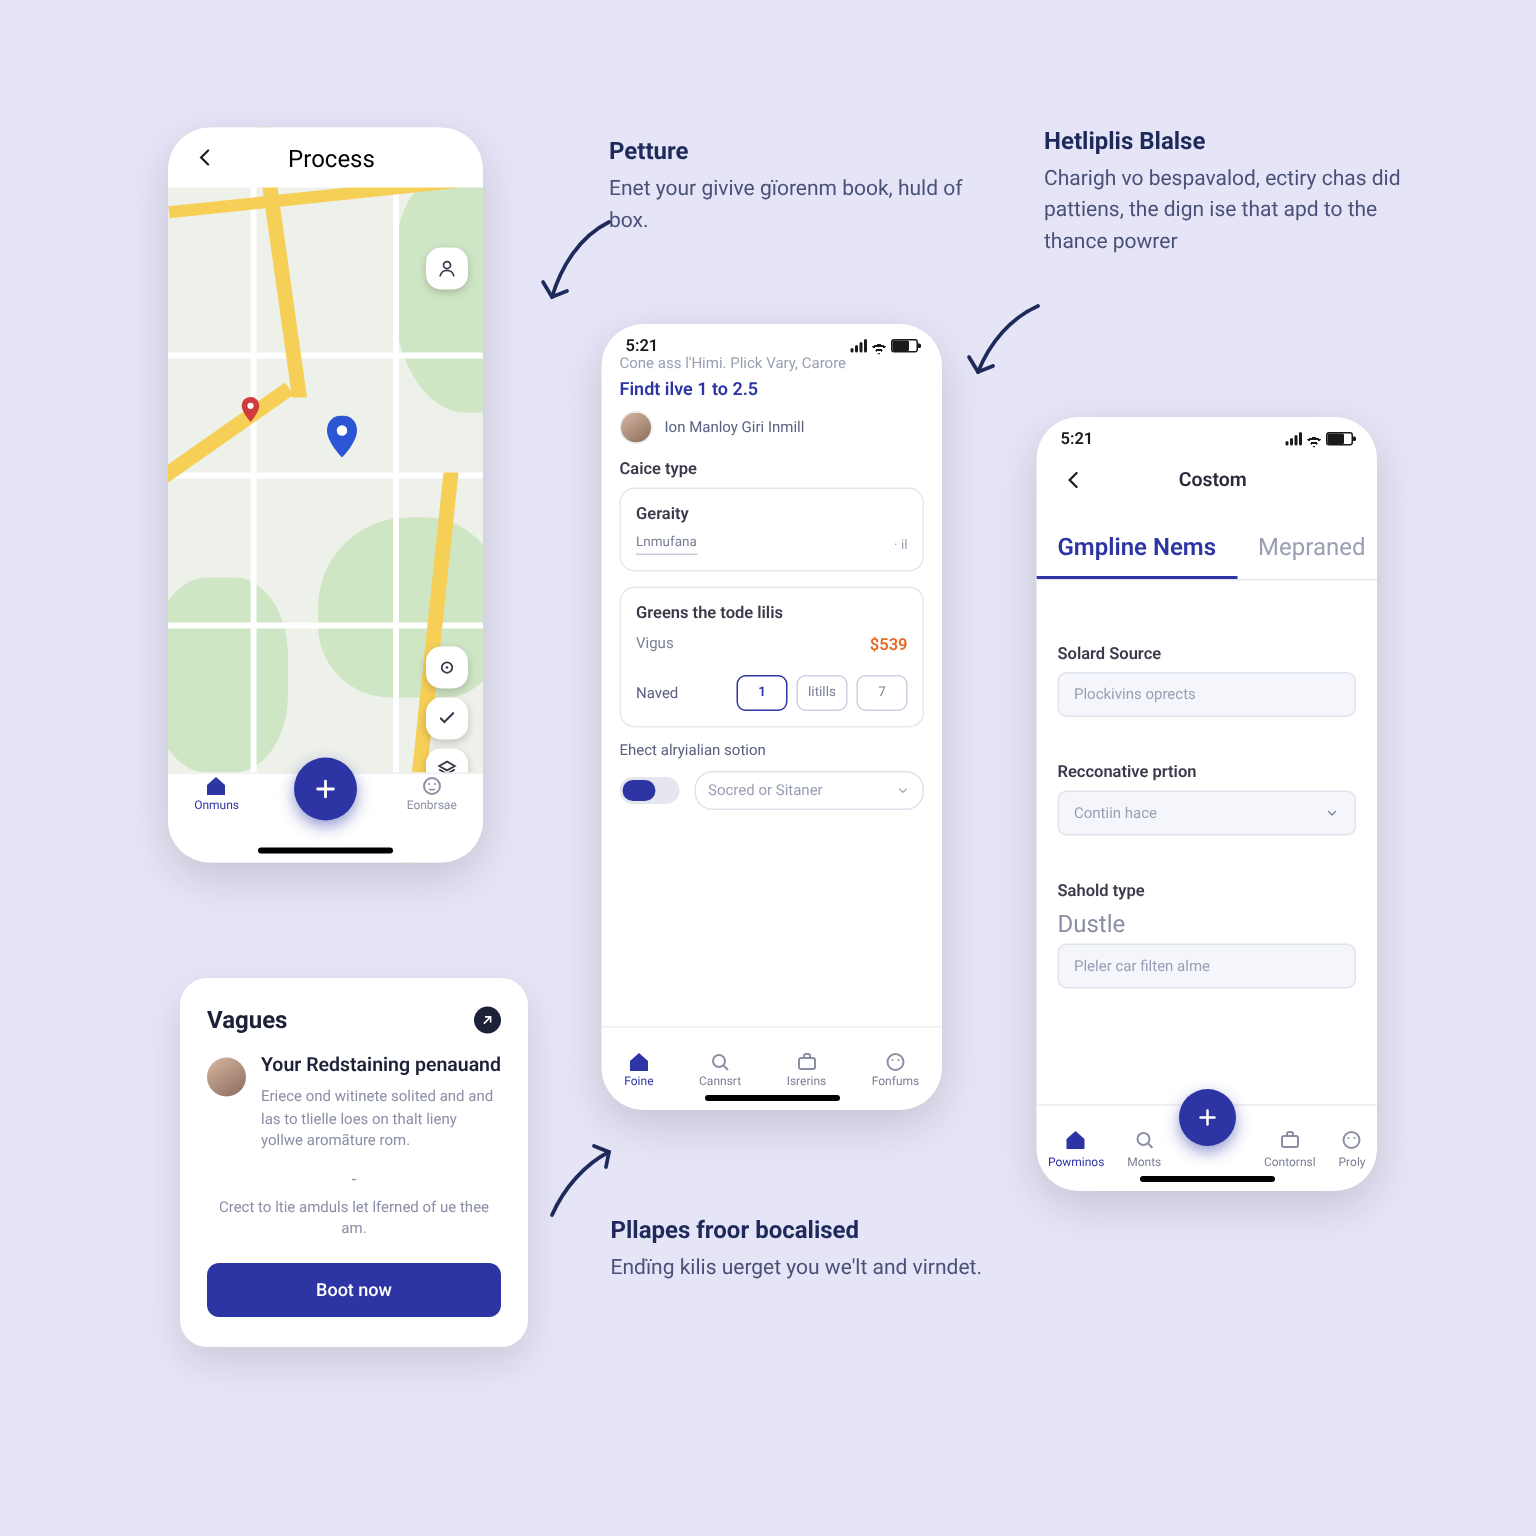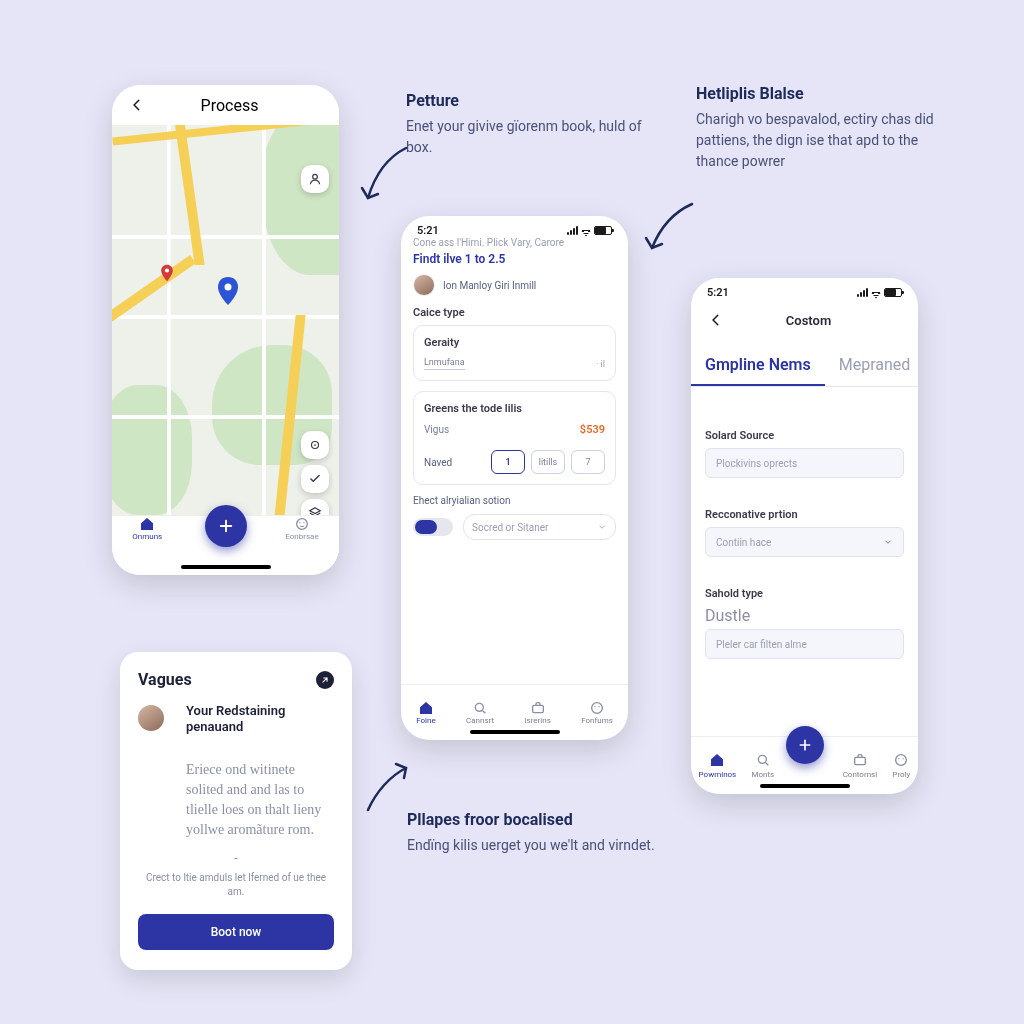--- a/index.html
+++ b/index.html
@@ -14,21 +14,21 @@
   .wifi::before{content:"";position:absolute;inset:0;background:radial-gradient(circle at 50% 100%,#1a1a1a 0 2px,transparent 2px),radial-gradient(circle at 50% 100%,transparent 3px,#1a1a1a 3px 4.5px,transparent 4.5px),radial-gradient(circle at 50% 100%,transparent 6px,#1a1a1a 6px 7.5px,transparent 7.5px);clip-path:polygon(50% 100%,0 40%,100% 40%);}
   .batt{width:18px;height:9px;border:1px solid #1a1a1a;border-radius:2px;position:relative;}
   .batt::after{content:"";position:absolute;right:-3px;top:2px;width:2px;height:3px;background:#1a1a1a;border-radius:0 1px 1px 0;}
   .batt i{display:block;height:100%;width:70%;background:#1a1a1a;border-radius:1px;}
   .header{display:flex;align-items:center;justify-content:space-between;padding:10px 14px;}
   .header .title{font-size:13px;font-weight:600;color:#2a2a3a;}
   .iconbtn{width:22px;height:22px;display:flex;align-items:center;justify-content:center;}
   .homebar{position:absolute;bottom:6px;left:50%;transform:translateX(-50%);width:90px;height:4px;background:#000;border-radius:3px;}
 
   
-  #p1{left:112px;top:85px;width:227px;height:490px;}
+  #p1{left:112px;top:85px;width:210px;height:490px;}
   #p1 .map{position:absolute;inset:0;background:#eef0ea;}
   #p1 .park{position:absolute;background:#cfe6c5;}
   #p1 .road{position:absolute;background:#f6cf57;}
   #p1 .roadw{position:absolute;background:#fff;}
   #p1 .pin{position:absolute;width:20px;height:20px;}
   #p1 .pin svg{width:100%;height:100%;}
   #p1 .overlay{position:absolute;inset:0;}
   #p1 .topbar{position:absolute;top:0;left:0;right:0;height:40px;background:#fff;border-radius:28px 28px 0 0;display:flex;align-items:center;justify-content:space-between;padding:0 14px;}
   #p1 .fab{position:absolute;background:#fff;border-radius:10px;box-shadow:0 2px 6px rgba(0,0,0,.2);display:flex;align-items:center;justify-content:center;}
   #p1 .bottombar{position:absolute;left:0;right:0;bottom:0;height:60px;background:#fff;display:flex;align-items:flex-start;justify-content:space-around;border-top:1px solid #eee;}
@@ -70,24 +70,24 @@
   #p3 .tabbar{position:absolute;left:0;right:0;bottom:0;height:58px;border-top:1px solid #eee;display:flex;align-items:center;justify-content:space-around;}
   #p3 .tabitem{font-size:8px;color:#7a7f95;text-align:center;}
   #p3 .tabitem.active{color:#2c35a3;}
   #p3 .fab{position:absolute;left:50%;transform:translateX(-50%);bottom:30px;width:38px;height:38px;border-radius:50%;background:#2c35a3;color:#fff;display:flex;align-items:center;justify-content:center;box-shadow:0 4px 10px rgba(44,53,163,.5);}
 
   
   #card{position:absolute;left:120px;top:652px;width:232px;background:#fff;border-radius:18px;box-shadow:0 10px 26px rgba(0,0,0,.12);padding:18px 18px 20px;}
   #card .chead{display:flex;align-items:center;justify-content:space-between;}
   #card .chead h3{font-size:16px;color:#1d2138;}
   #card .badge{width:18px;height:18px;border-radius:50%;background:#1d2138;color:#fff;font-size:10px;display:flex;align-items:center;justify-content:center;}
-  #card .urow{display:flex;gap:22px;margin:14px 0 8px;}
+  #card .urow{display:flex;gap:10px;margin:14px 0 8px;}
   #card .uavatar{width:26px;height:26px;border-radius:50%;background:linear-gradient(145deg,#d7b8a3,#8b6a5a);flex-shrink:0;margin-top:2px;}
   #card .utitle{font-size:13px;font-weight:600;color:#1d2138;line-height:1.25;}
-  #card .udesc{font-size:14px;color:#8a8fa5;line-height:1.45;margin-top:24px;font-family:Liberation Serif, serif;}
+  #card .udesc{font-size:10px;color:#8a8fa5;line-height:1.45;margin-top:6px;}
   #card .sep{text-align:center;color:#8a8fa5;margin:10px 0 6px;font-size:12px;}
   #card .udesc2{font-size:10px;color:#8a8fa5;line-height:1.45;text-align:center;}
   #card .cta{margin-top:14px;width:100%;height:36px;background:#2c35a3;color:#fff;border:none;border-radius:8px;font-size:12px;font-weight:500;}
 
   
   .callout{position:absolute;max-width:260px;}
   .callout h4{font-size:16px;font-weight:700;color:#1e2a5a;margin-bottom:6px;}
   .callout p{font-size:14px;color:#495178;line-height:1.5;}
   .arrow{position:absolute;stroke:#1e2a5a;fill:none;stroke-width:2.5;stroke-linecap:round;}
 </style>

